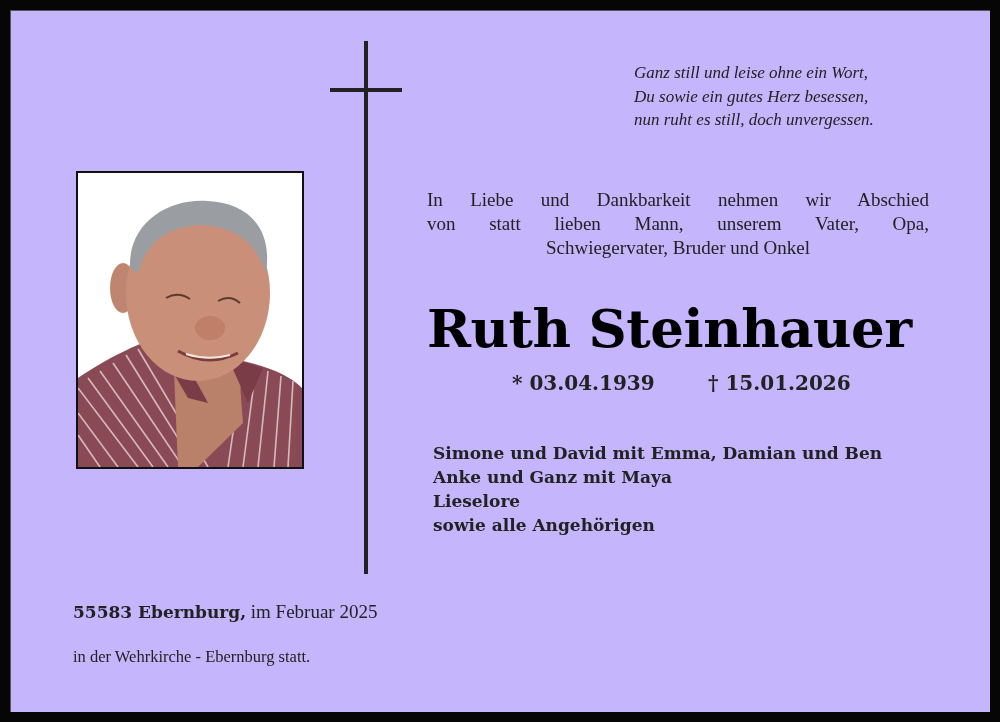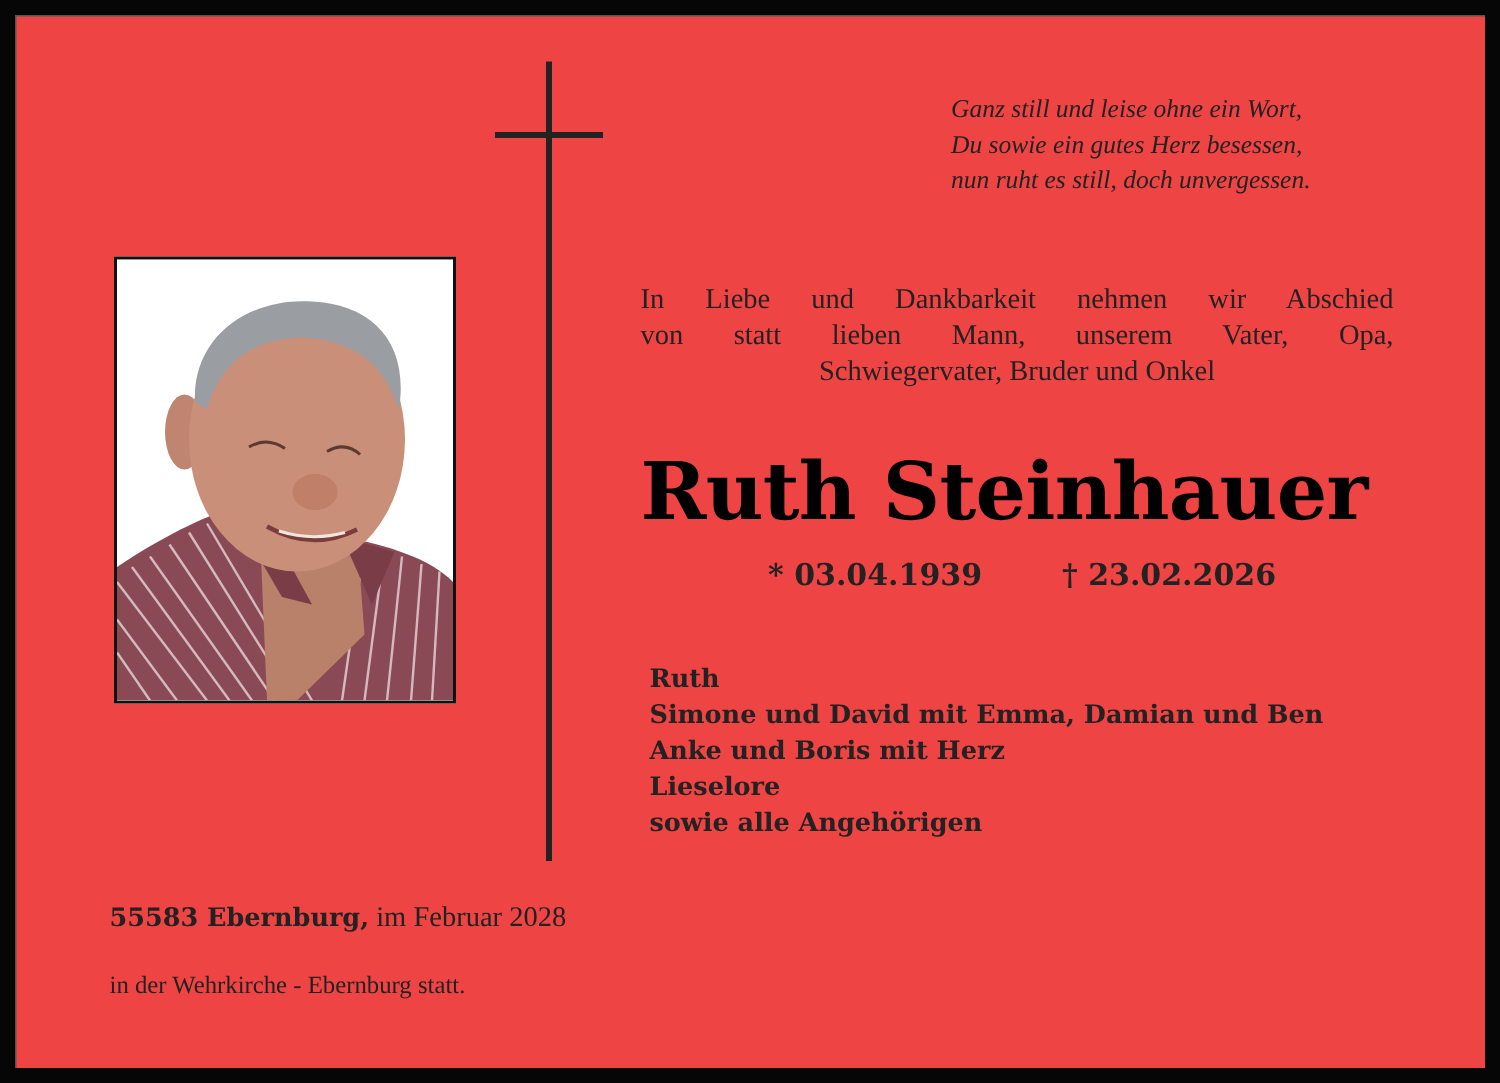--- a/index.html
+++ b/index.html
@@ -8,21 +8,21 @@
     background: #060606;
     position: relative;
     overflow: hidden;
     font-family: "DejaVu Serif", "Liberation Serif", serif;
     color: #1a1a1a;
   }
   .page {
     position: absolute;
     left: 10px; top: 10px;
     width: 979px; height: 701px;
-    background: #ef4444;
+    background: #c4b5fd;
     border-left: 1px solid #555;
     border-top: 1px solid #555;
   }
   .cross-v {
     position: absolute;
     left: 353px; top: 30px;
     width: 4px; height: 533px;
     background: #222;
   }
   .cross-h {
@@ -172,29 +172,28 @@
 
   <div class="intro">
     <div style="text-align-last: justify;">In Liebe und Dankbarkeit nehmen wir Abschied</div>
     <div style="text-align-last: justify;">von statt lieben Mann, unserem Vater, Opa,</div>
     <div class="last">Schwiegervater, Bruder und Onkel</div>
   </div>
 
   <div class="name">Ruth Steinhauer</div>
 
   <div class="dates date-birth">* 03.04.1939</div>
-  <div class="dates date-death">† 23.02.2026</div>
+  <div class="dates date-death">† 15.01.2026</div>
 
   <div class="mourners">
-    <div>Ruth</div>
     <div>Simone und David mit Emma, Damian und Ben</div>
-    <div>Anke und Boris mit Herz</div>
+    <div>Anke und Ganz mit Maya</div>
     <div>Lieselore</div>
     <div>sowie alle Angehörigen</div>
   </div>
 
-  <div class="place"><b>55583 Ebernburg,</b><span> im Februar 2028</span></div>
+  <div class="place"><b>55583 Ebernburg,</b><span> im Februar 2025</span></div>
 
   <div class="notice">
     <div>in der Wehrkirche - Ebernburg statt.</div>
   </div>
 
 </div>
 
 </body></html>

